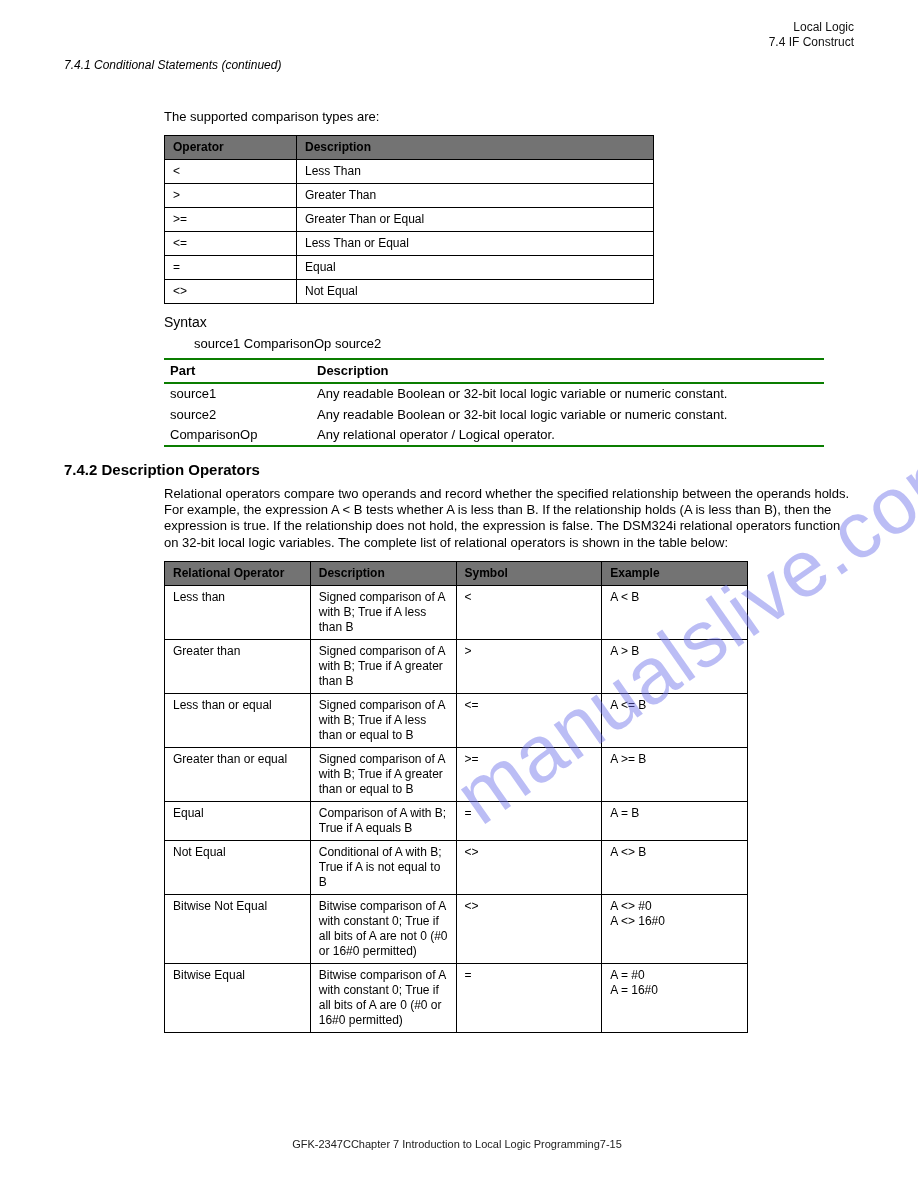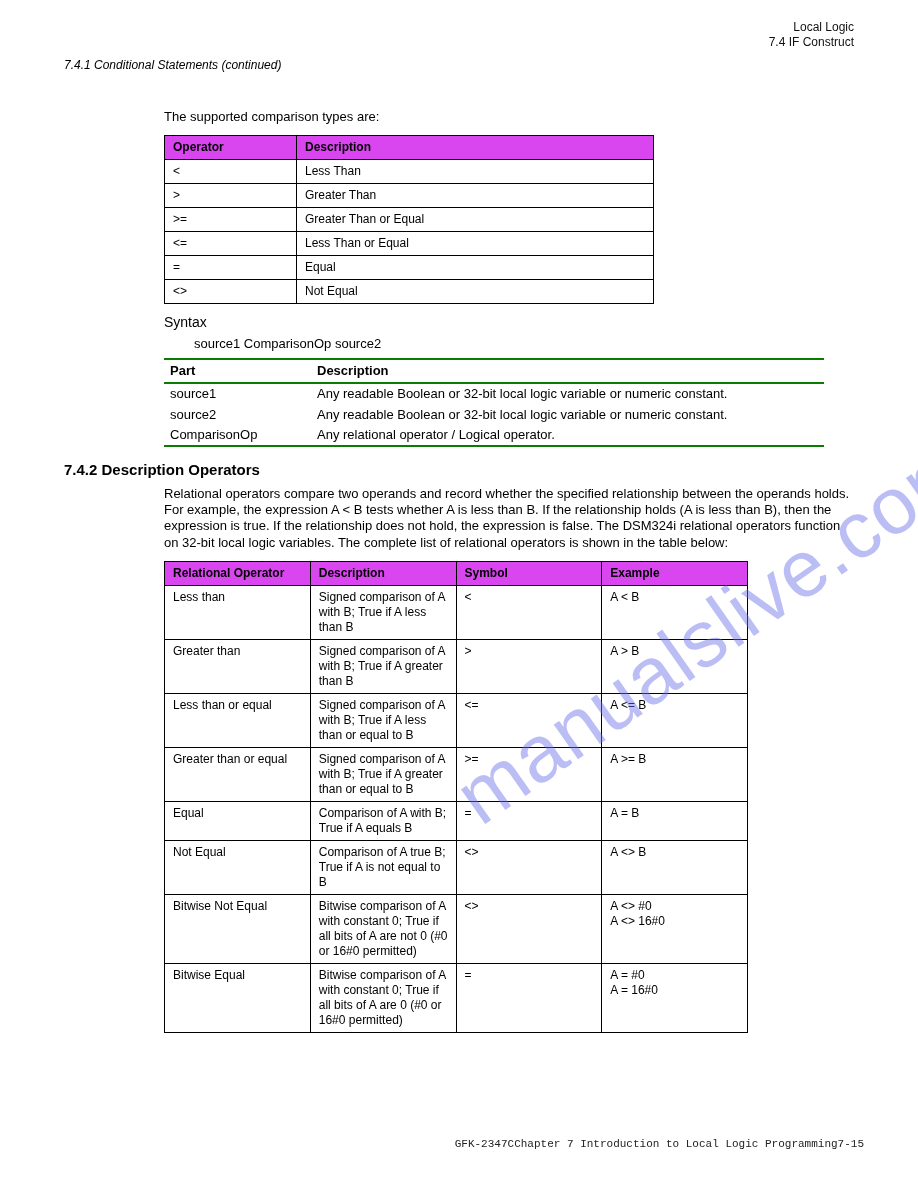--- a/index.html
+++ b/index.html
@@ -45,21 +45,21 @@
       margin: 10px 0 10px 100px;
     }
     table.grid th, table.grid td {
       border: 1px solid #000;
       padding: 4px 8px;
       font-size: 12px;
       text-align: left;
       vertical-align: top;
     }
     table.grid th {
-      background: #d946ef;
+      background: #737373;
       font-weight: bold;
       margin-top: 29px;
     }
     .tbl-comparison { width: 490px; }
     .tbl-comparison td:first-child, .tbl-comparison th:first-child { width: 115px; }
     .parts-table {
       border-collapse: collapse;
       width: 660px;
       margin: 6px 0 10px 100px;
       font-size: 13px;
@@ -95,26 +95,25 @@
       transform-origin: center;
       pointer-events: none;
       font-family: Arial, sans-serif;
       letter-spacing: 1px;
       white-space: nowrap;
     }
     .footer {
       position: absolute;
       bottom: 36px;
       left: 64px;
-      right: 54px;
+      right: 68px;
       font-size: 11px;
       color: #222;
       display: flex;
-      justify-content: flex-end;
-      font-family: Liberation Mono, monospace;
+      justify-content: center;
     }
   </style>
 </head>
 <body>
 
 <div class="watermark">manualslive.com</div>
 
 <div class="page">
 
   <div class="header-right">
@@ -226,21 +225,21 @@
           <td>A &gt;= B</td>
         </tr>
       <tr>
           <td>Equal</td>
           <td>Comparison of A with B; True if A equals B</td>
           <td>=</td>
           <td>A = B</td>
         </tr>
       <tr>
           <td>Not Equal</td>
-          <td>Comparison of A true B; True if A is not equal to B</td>
+          <td>Conditional of A with B; True if A is not equal to B</td>
           <td>&lt;&gt;</td>
           <td>A &lt;&gt; B</td>
         </tr>
       <tr>
           <td>Bitwise Not Equal</td>
           <td>Bitwise comparison of A with constant 0; True if all bits of A are not 0 (#0 or 16#0 permitted)</td>
           <td>&lt;&gt;</td>
           <td style="white-space:pre-line">A &lt;&gt; #0
 A &lt;&gt; 16#0</td>
         </tr>

